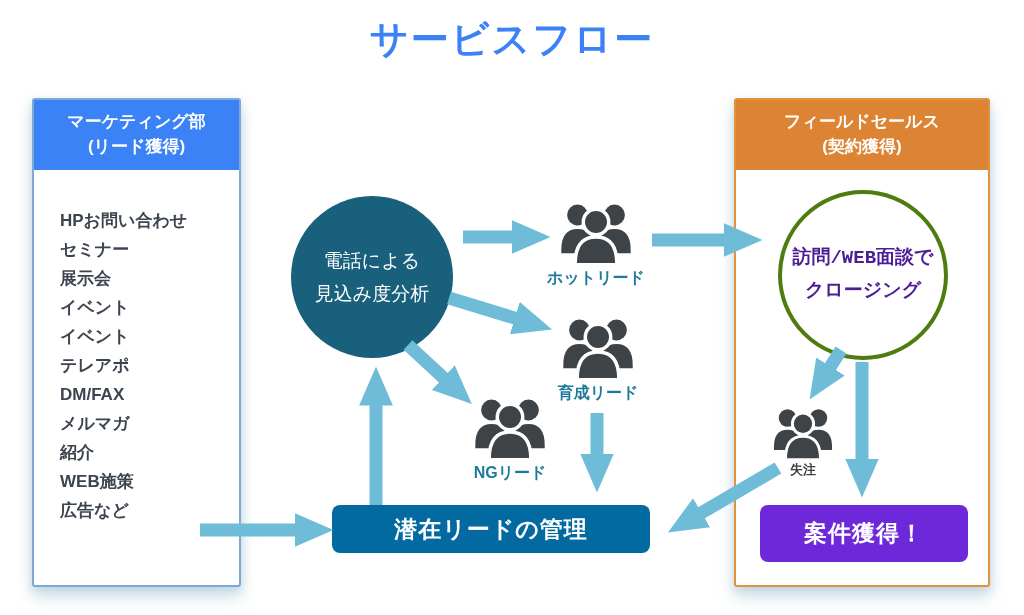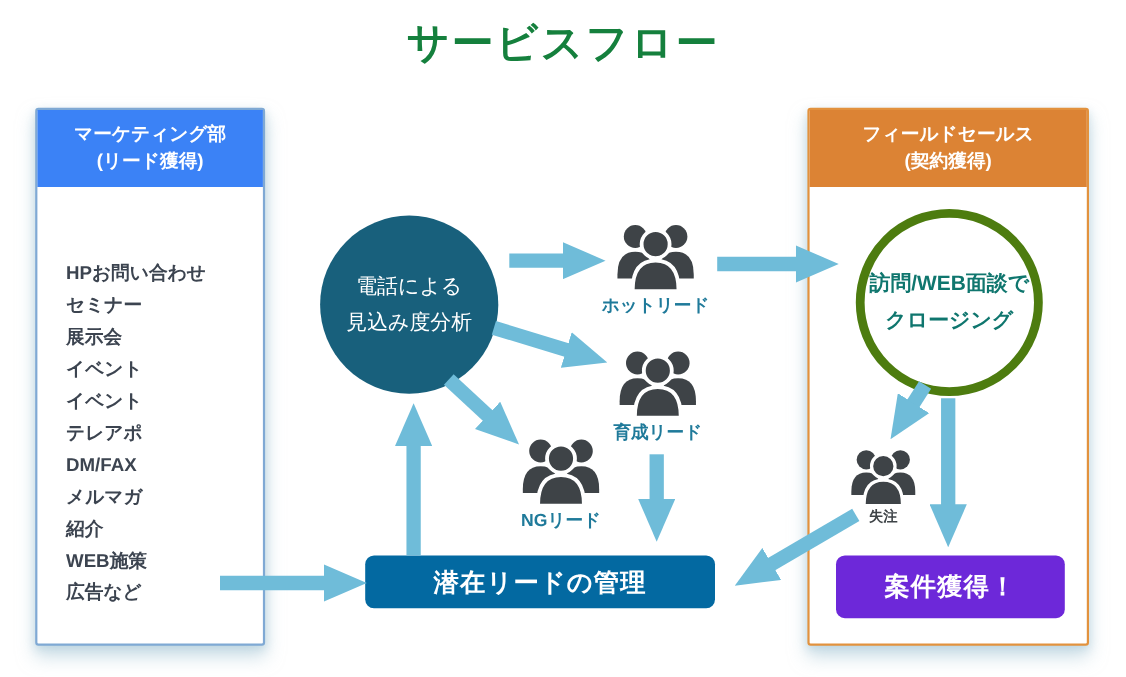--- a/index.html
+++ b/index.html
@@ -1,49 +1,49 @@
 <!DOCTYPE html>
 <html><head>
 <meta charset="utf-8">
 <style>
   html,body{margin:0;padding:0;background:#fff;}
   body{width:1024px;height:615px;position:relative;overflow:hidden;
        font-family:"Liberation Sans","DejaVu Sans",sans-serif;color:#3c4450;}
   .stage{position:absolute;inset:0;}
 
   .page-title{position:absolute;top:14px;left:0;width:1024px;text-align:center;
-    font-size:38px;font-weight:700;color:#15803d;letter-spacing:2px;}
+    font-size:38px;font-weight:700;color:#3b82f6;letter-spacing:2px;}
 
   .panel{position:absolute;top:98px;height:489px;background:#fff;border-radius:3px;
     box-shadow:0 10px 16px rgba(165,198,213,.55),0 3px 8px rgba(165,198,213,.45);
     box-sizing:border-box;z-index:1;}
   .panel-header{width:100%;box-sizing:border-box;display:flex;flex-direction:column;
     align-items:center;justify-content:center;color:#fff;font-weight:700;text-align:center;}
 
   
   .panel-marketing{left:32px;width:209px;border:2px solid #7fa9d4;}
   .panel-marketing .panel-header{height:70px;background:#3b82f6;font-size:17px;line-height:1.45;}
-  .lead-list{list-style:none;margin:64px 0 0 0;padding:0 0 0 26px;}
+  .lead-list{list-style:none;margin:36px 0 0 0;padding:0 0 0 26px;}
   .lead-list li{font-size:17px;font-weight:600;color:#3c4450;line-height:29px;}
 
   
   .panel-sora{left:268px;width:444px;border:3px solid #18607c;}
   .panel-sora .panel-header{height:67px;background:#18607c;font-size:22px;}
 
   
   .panel-sales{left:734px;width:256px;border:2px solid #e2923e;}
   .panel-sales .panel-header{height:70px;background:#dc8334;font-size:17px;line-height:1.45;}
 
   .circle{position:absolute;border-radius:50%;display:flex;flex-direction:column;
     align-items:center;justify-content:center;text-align:center;z-index:2;}
   .circle-analysis{left:291px;top:196px;width:162px;height:162px;background:#18607c;
     color:#fff;font-size:19px;font-weight:400;line-height:1.75;}
   .circle-closing{left:778px;top:190px;width:170px;height:170px;background:#fff;
-    border:8px solid #4d7c0f;box-sizing:border-box;color:#0f766e;font-size:19px;
-    font-weight:600;line-height:1.75;}
+    border:4px solid #4d7c0f;box-sizing:border-box;color:#4c1d95;font-size:19px;
+    font-weight:600;line-height:1.75;font-family:Liberation Mono, monospace;}
 
   .lead-node{position:absolute;display:flex;flex-direction:column;align-items:center;z-index:2;}
   .lead-node .people-icon{color:#3e4347;line-height:0;}
   .lead-label{margin-top:2px;font-size:16px;font-weight:700;color:#1f7a9a;white-space:nowrap;}
   .lead-label.dark{font-size:13px;color:#3e4347;margin-top:0;}
 
   .node-hot{left:559px;top:201px;width:74px;}
   .node-nurture{left:561px;top:316px;width:74px;}
   .node-ng{left:473px;top:396px;width:74px;}
   .node-lost{left:772px;top:406px;width:62px;}

